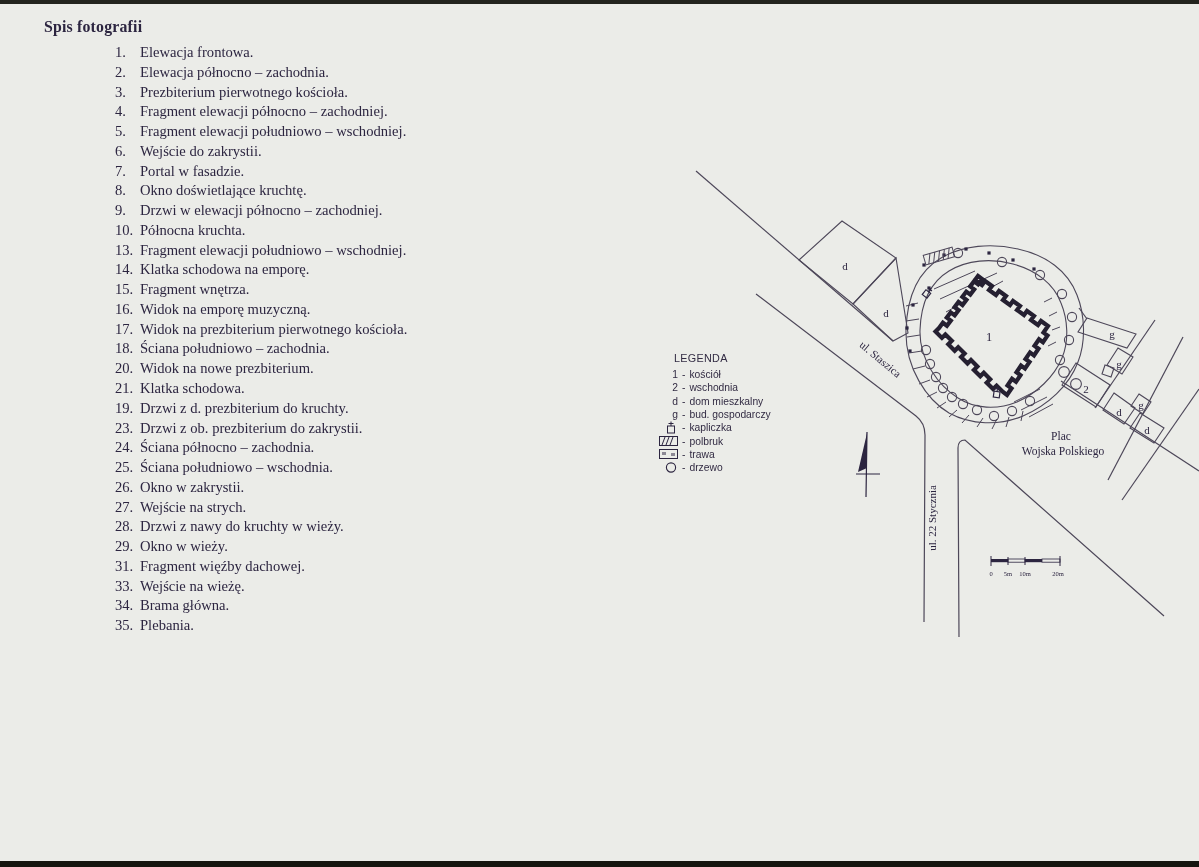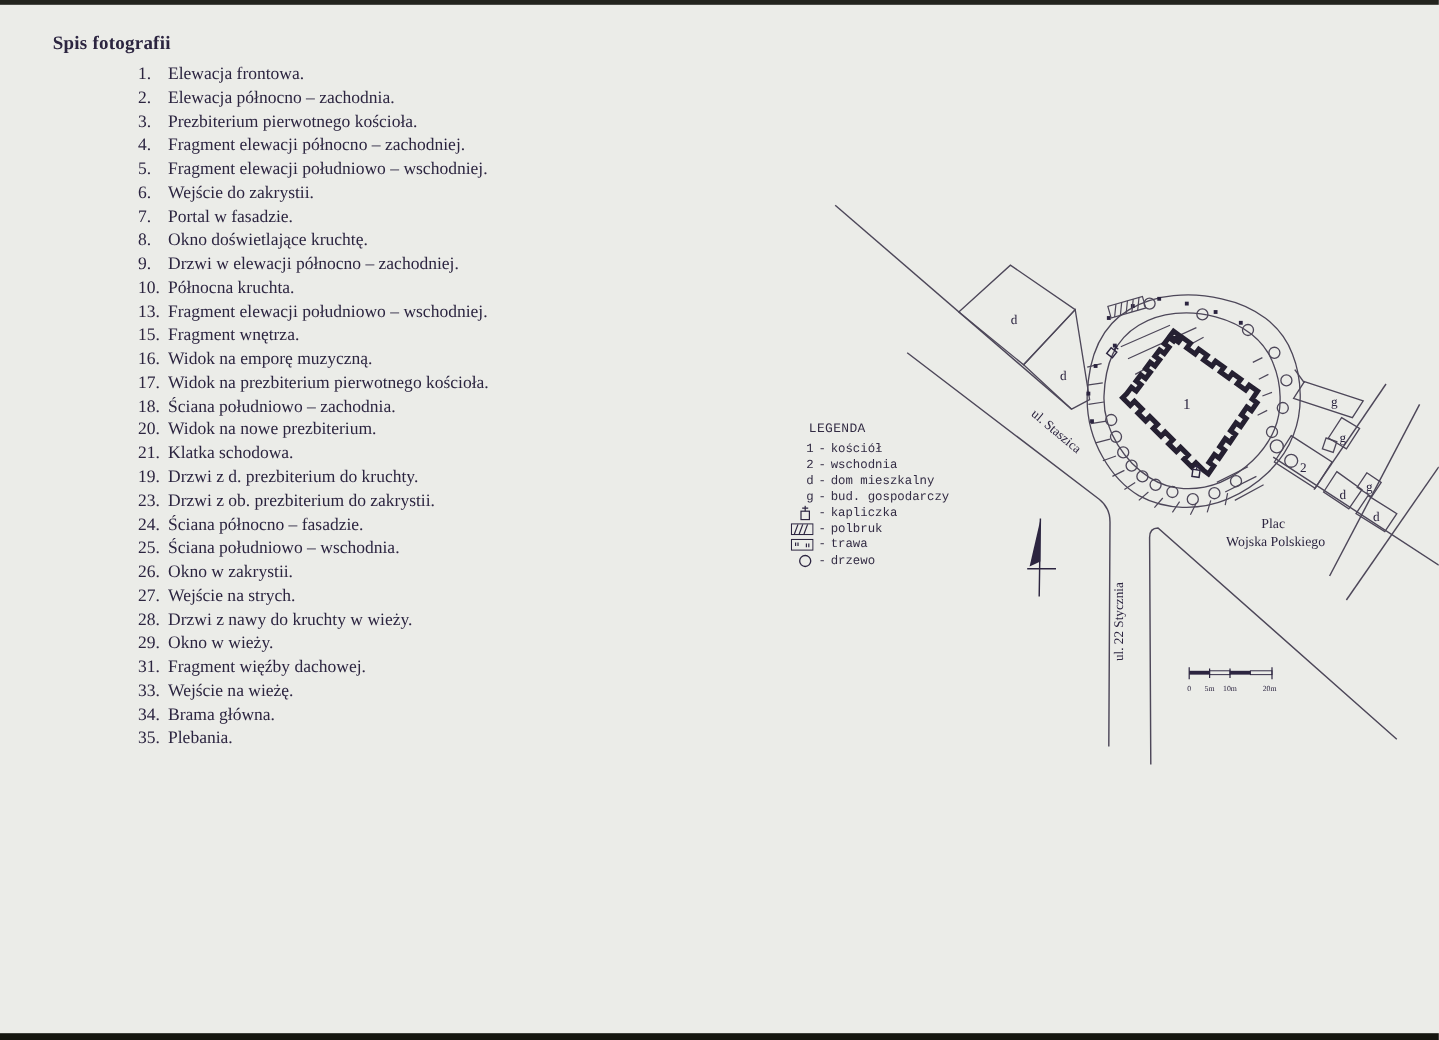--- a/index.html
+++ b/index.html
@@ -3,26 +3,26 @@
 <meta charset="utf-8">
 <style>
   html,body{margin:0;padding:0;}
   body{
     width:1199px;height:867px;position:relative;overflow:hidden;
     background:#ebece8;color:#2c2540;
     font-family:"Liberation Serif", serif;
   }
   .strip-top{position:absolute;left:0;top:0;width:1199px;height:4px;background:#23241e;}
   .strip-bottom{position:absolute;left:0;top:861px;width:1199px;height:6px;background:#15150f;}
-  .list{position:absolute;left:44px;top:28px;width:540px;}
+  .list{position:absolute;left:44px;top:18px;width:540px;}
   .title{font-size:15.8px;font-weight:bold;margin:0 0 7px 0;letter-spacing:.2px;}
   .row{position:relative;height:19.78px;line-height:19.78px;font-size:14.6px;padding-left:96px;white-space:nowrap;}
   .row .num{position:absolute;left:71px;}
   .legend{position:absolute;left:656px;top:352px;width:160px;
-    font-family:Liberation Mono, monospace;font-size:10.3px;color:#322b43;}
+    font-family:Liberation Sans, sans-serif;font-size:10.3px;color:#322b43;}
   .legend-title{margin:0 0 4px 18px;font-size:10.8px;letter-spacing:.3px;}
   .lrow{display:flex;align-items:center;height:13.3px;}
   .lsym{width:22px;display:flex;justify-content:flex-end;align-items:center;}
   .ldash{margin:0 4px;}
   svg.map{position:absolute;left:0;top:0;pointer-events:none;}
   svg text{fill:#2c2540;font-family:"Liberation Serif", serif;}
 </style>
 </head>
 <body>
 
@@ -36,29 +36,30 @@
       <div class="row"><span class="num">2.</span><span>Elewacja północno – zachodnia.</span></div>
       <div class="row"><span class="num">3.</span><span>Prezbiterium pierwotnego kościoła.</span></div>
       <div class="row"><span class="num">4.</span><span>Fragment elewacji północno – zachodniej.</span></div>
       <div class="row"><span class="num">5.</span><span>Fragment elewacji południowo – wschodniej.</span></div>
       <div class="row"><span class="num">6.</span><span>Wejście do zakrystii.</span></div>
       <div class="row"><span class="num">7.</span><span>Portal w fasadzie.</span></div>
       <div class="row"><span class="num">8.</span><span>Okno doświetlające kruchtę.</span></div>
       <div class="row"><span class="num">9.</span><span>Drzwi w elewacji północno – zachodniej.</span></div>
       <div class="row"><span class="num">10.</span><span>Północna kruchta.</span></div>
       <div class="row"><span class="num">13.</span><span>Fragment elewacji południowo – wschodniej.</span></div>
+      <div class="row"><span class="num">14.</span><span>Klatka schodowa na emporę.</span></div>
       <div class="row"><span class="num">15.</span><span>Fragment wnętrza.</span></div>
       <div class="row"><span class="num">16.</span><span>Widok na emporę muzyczną.</span></div>
       <div class="row"><span class="num">17.</span><span>Widok na prezbiterium pierwotnego kościoła.</span></div>
       <div class="row"><span class="num">18.</span><span>Ściana południowo – zachodnia.</span></div>
       <div class="row"><span class="num">20.</span><span>Widok na nowe prezbiterium.</span></div>
       <div class="row"><span class="num">21.</span><span>Klatka schodowa.</span></div>
       <div class="row"><span class="num">19.</span><span>Drzwi z d. prezbiterium do kruchty.</span></div>
       <div class="row"><span class="num">23.</span><span>Drzwi z ob. prezbiterium do zakrystii.</span></div>
-      <div class="row"><span class="num">24.</span><span>Ściana północno – fasadzie.</span></div>
+      <div class="row"><span class="num">24.</span><span>Ściana północno – zachodnia.</span></div>
       <div class="row"><span class="num">25.</span><span>Ściana południowo – wschodnia.</span></div>
       <div class="row"><span class="num">26.</span><span>Okno w zakrystii.</span></div>
       <div class="row"><span class="num">27.</span><span>Wejście na strych.</span></div>
       <div class="row"><span class="num">28.</span><span>Drzwi z nawy do kruchty w wieży.</span></div>
       <div class="row"><span class="num">29.</span><span>Okno w wieży.</span></div>
       <div class="row"><span class="num">31.</span><span>Fragment więźby dachowej.</span></div>
       <div class="row"><span class="num">33.</span><span>Wejście na wieżę.</span></div>
       <div class="row"><span class="num">34.</span><span>Brama główna.</span></div>
       <div class="row"><span class="num">35.</span><span>Plebania.</span></div>
     </div>

